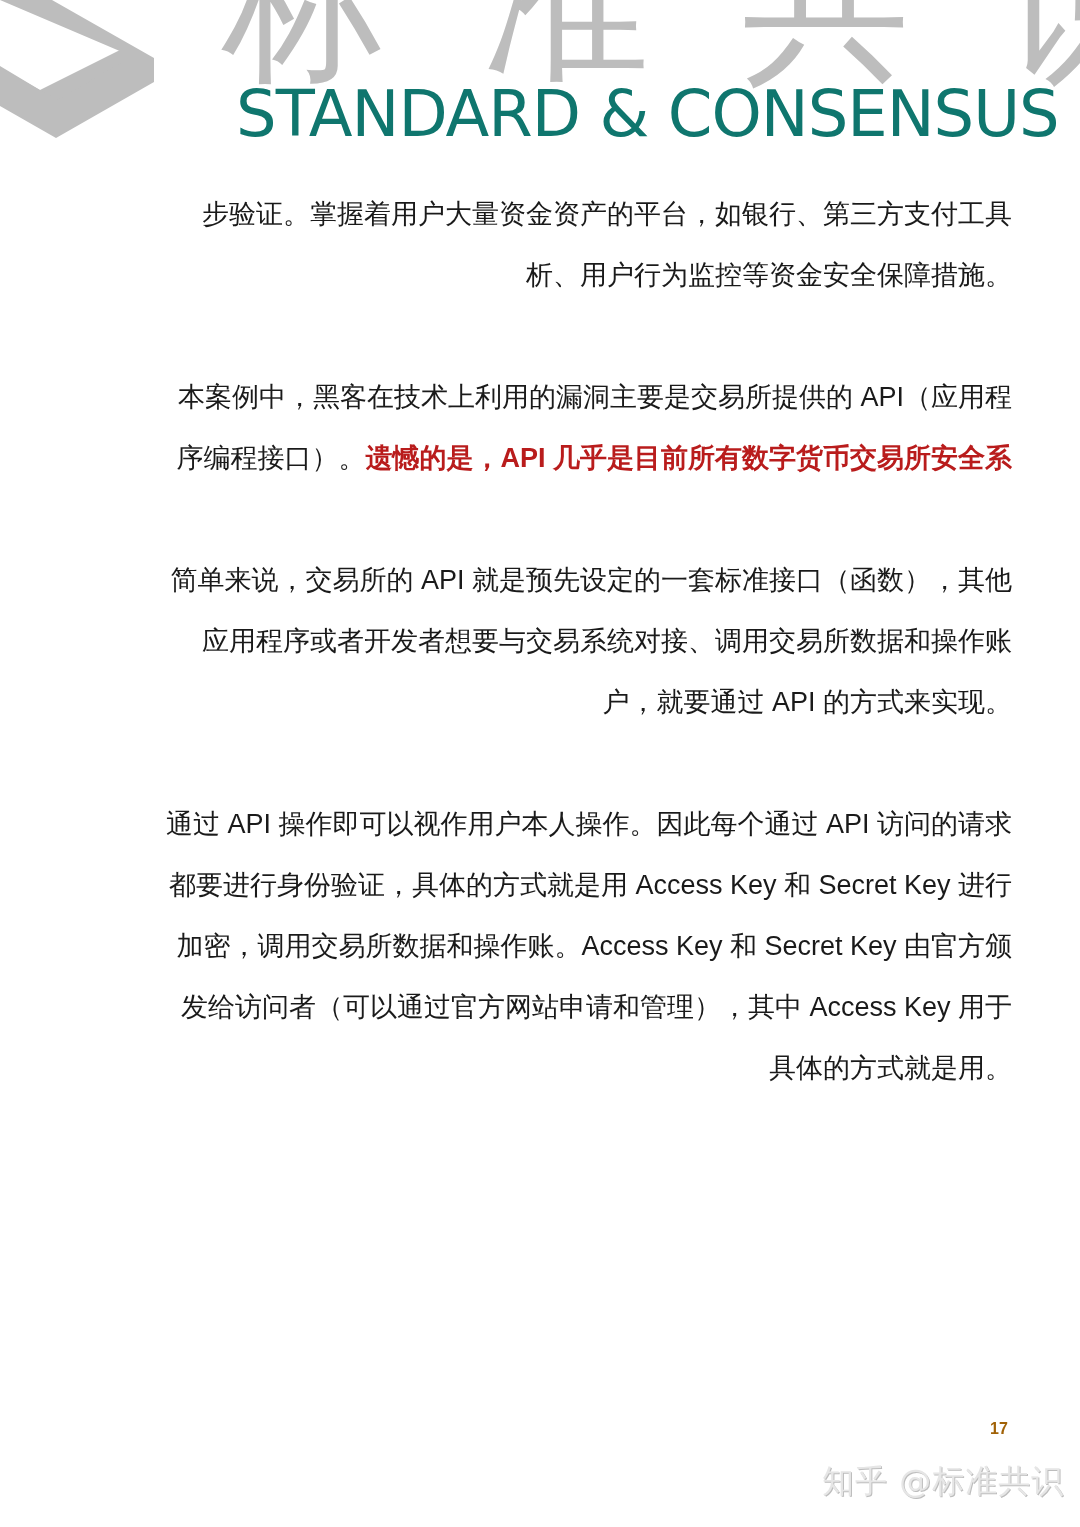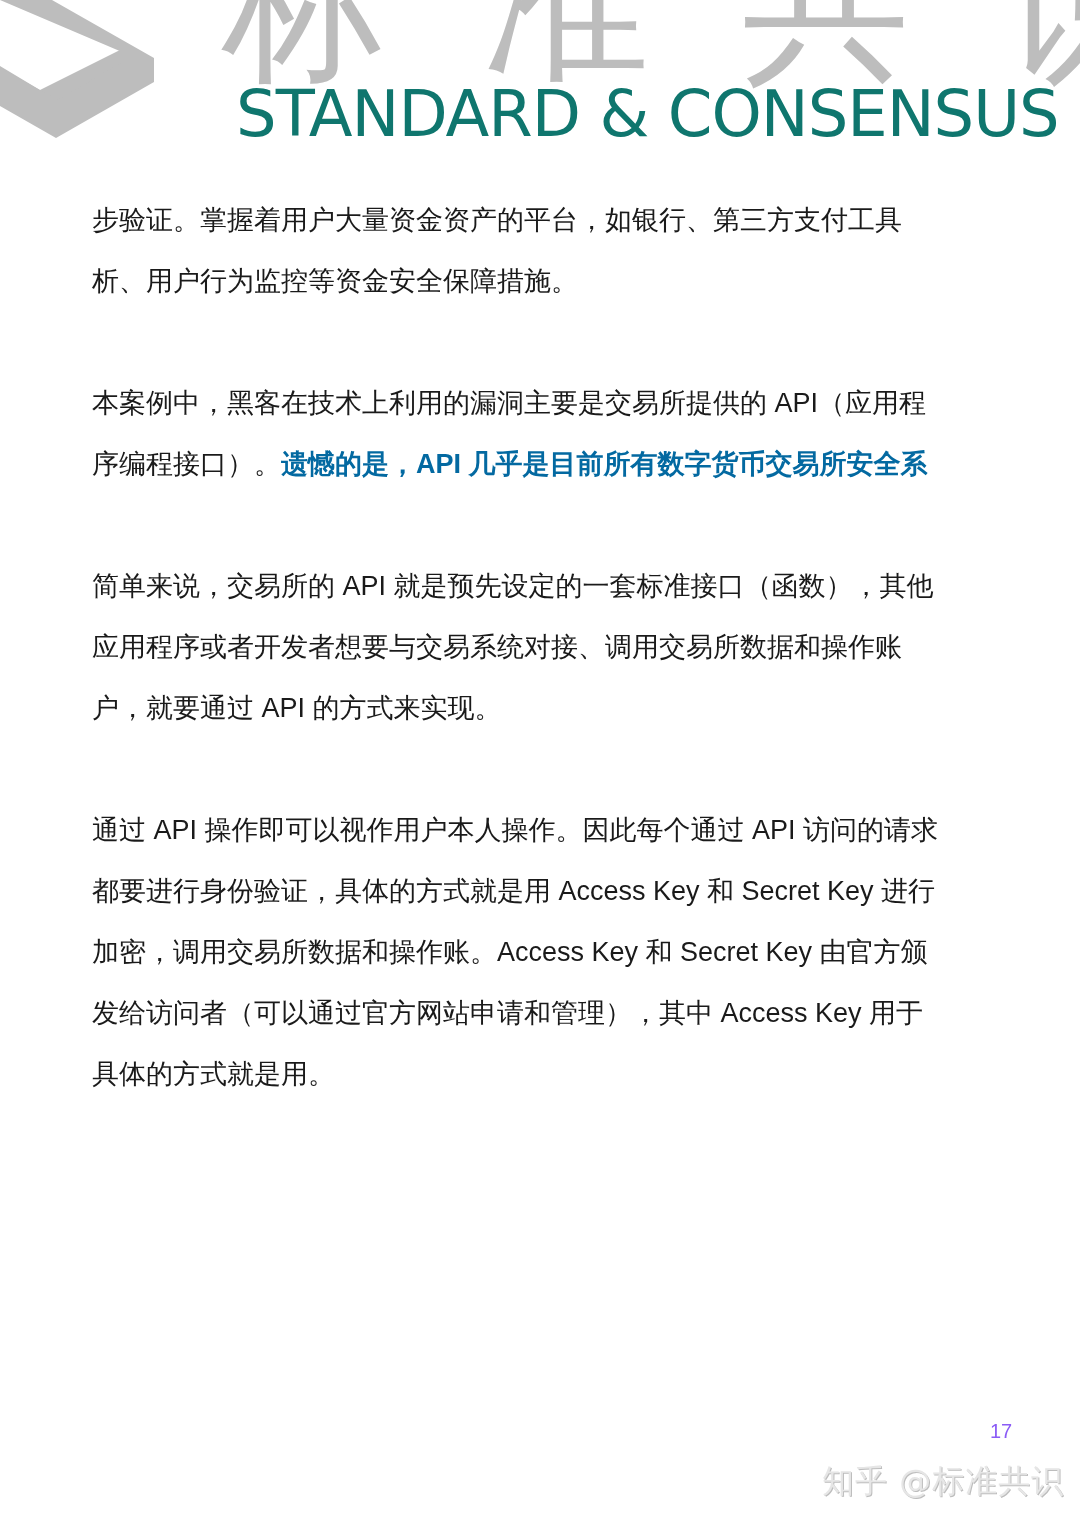--- a/index.html
+++ b/index.html
@@ -46,45 +46,47 @@
       font-size: 64px;
       line-height: 1;
       letter-spacing: -1px;
       color: #0f766e;
       font-family: "DejaVu Sans", sans-serif;
       white-space: nowrap;
     }
     .content {
       position: absolute;
       left: 92px;
-      top: 190px;
+      top: 184px;
       width: 920px;
+      text-align: right;
     }
     .para {
       font-size: 27px;
       line-height: 61px;
       margin: 0 0 61px 0;
       color: #1a1a1a;
       word-break: break-all;
     }
     .para .line {
       display: block;
       white-space: nowrap;
     }
     .para .bold {
       font-weight: bold;
-      color: #0369a1;
+      color: #b91c1c;
     }
     .page-number {
       position: absolute;
       left: 990px;
       top: 1420px;
-      font-size: 20px;
-      color: #8b5cf6;
+      font-size: 16px;
+      color: #a16207;
       font-family: "Liberation Sans", sans-serif;
+      font-weight: bold;
     }
     .watermark {
       position: absolute;
       left: 822px;
       top: 1460px;
       font-size: 32px;
       color: #e6e6e6;
       text-shadow: 1px 1px 0 #bdbdbd;
       font-family: "DejaVu Sans", sans-serif;
       white-space: nowrap;

